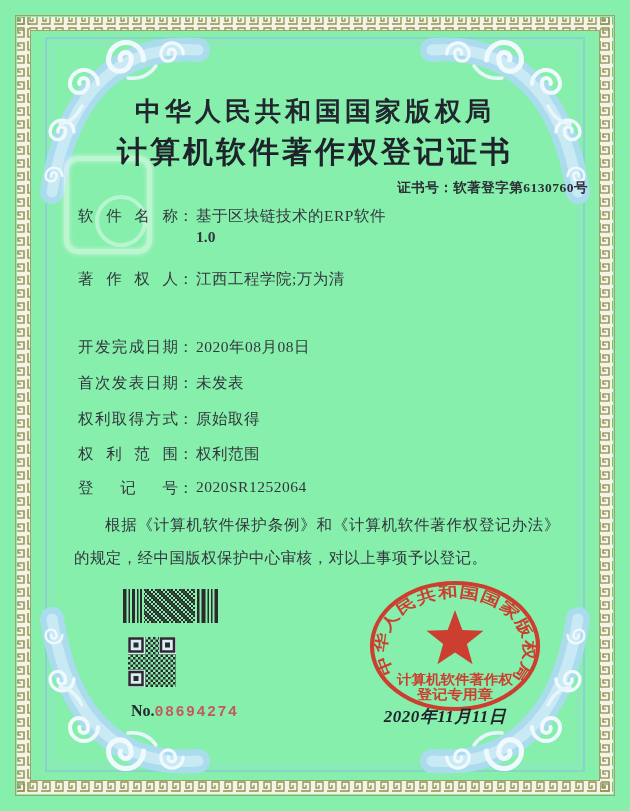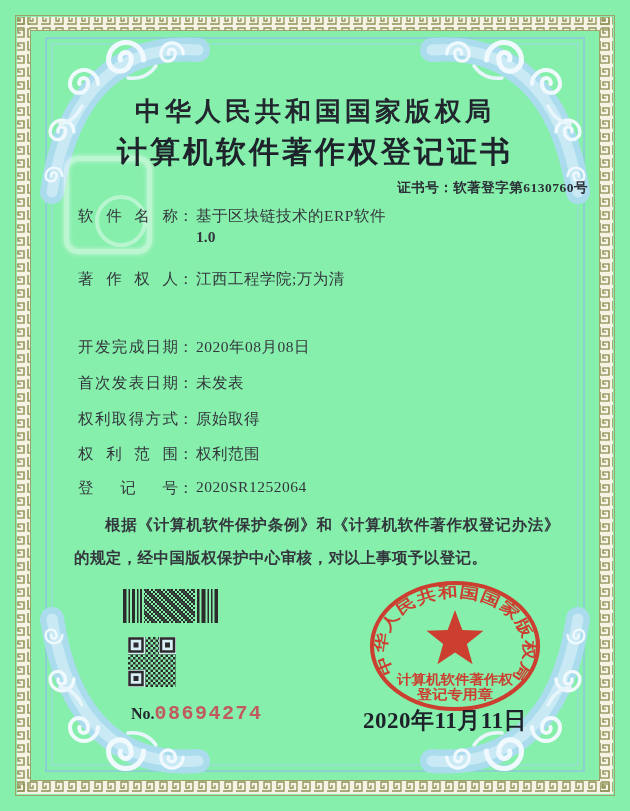--- a/index.html
+++ b/index.html
@@ -33,35 +33,35 @@
     font-size:13.5px;font-weight:700;letter-spacing:.5px;color:#2b2f36;
     display:flex;
   }
   .field-row{position:absolute;left:78px;display:flex;font-size:15.5px;font-weight:400;color:#33373d;}
   .flabel{display:inline-block;width:100px;text-align:justify;text-align-last:justify;}
   .fcolon{display:inline-block;width:18px;}
   .fvalue{margin-left:0;letter-spacing:.5px;white-space:nowrap;}
   .fvalue2{position:absolute;left:196px;top:228px;font-size:15.5px;font-weight:700;color:#33373d;text-align:center;}
   .statement{
     position:absolute;left:74px;top:508px;width:486px;
-    font-size:15.5px;font-weight:700;line-height:33px;color:#33373d;
+    font-size:15.5px;font-weight:400;line-height:33px;color:#33373d;
     text-indent:2em;letter-spacing:.4px;text-align:justify;
   }
   .barcode{position:absolute;left:123px;top:589px;}
   .qrcode{position:absolute;left:128px;top:637px;}
   .serial{position:absolute;left:131px;top:702px;display:flex;align-items:baseline;}
   .serial-prefix{font-size:16px;font-weight:700;color:#23272e;}
   .serial-number{
     font-family:"Liberation Mono","DejaVu Sans Mono",monospace;
-    font-size:20px;font-weight:700;color:#c05a60;letter-spacing:1.5px;text-align:center;
+    font-size:15px;font-weight:700;color:#c05a60;letter-spacing:1.5px;text-align:center;
   }
   .seal{position:absolute;left:367px;top:580px;width:176px;height:136px;opacity:.93;}
   .issue-date{
     position:absolute;left:357px;top:705px;width:176px;text-align:center;
-    font-size:23px;font-weight:700;letter-spacing:.5px;color:#1e222a;
+    font-size:17px;font-weight:700;letter-spacing:.5px;color:#1e222a;font-style:italic;
   }
 </style>
 </head>
 <body>
 
 <div class="page">
 
   <svg class="frame-svg" viewBox="0 0 630 811" xmlns="http://www.w3.org/2000/svg">
     <defs>
       <pattern id="gk" width="13" height="13" patternUnits="userSpaceOnUse">

